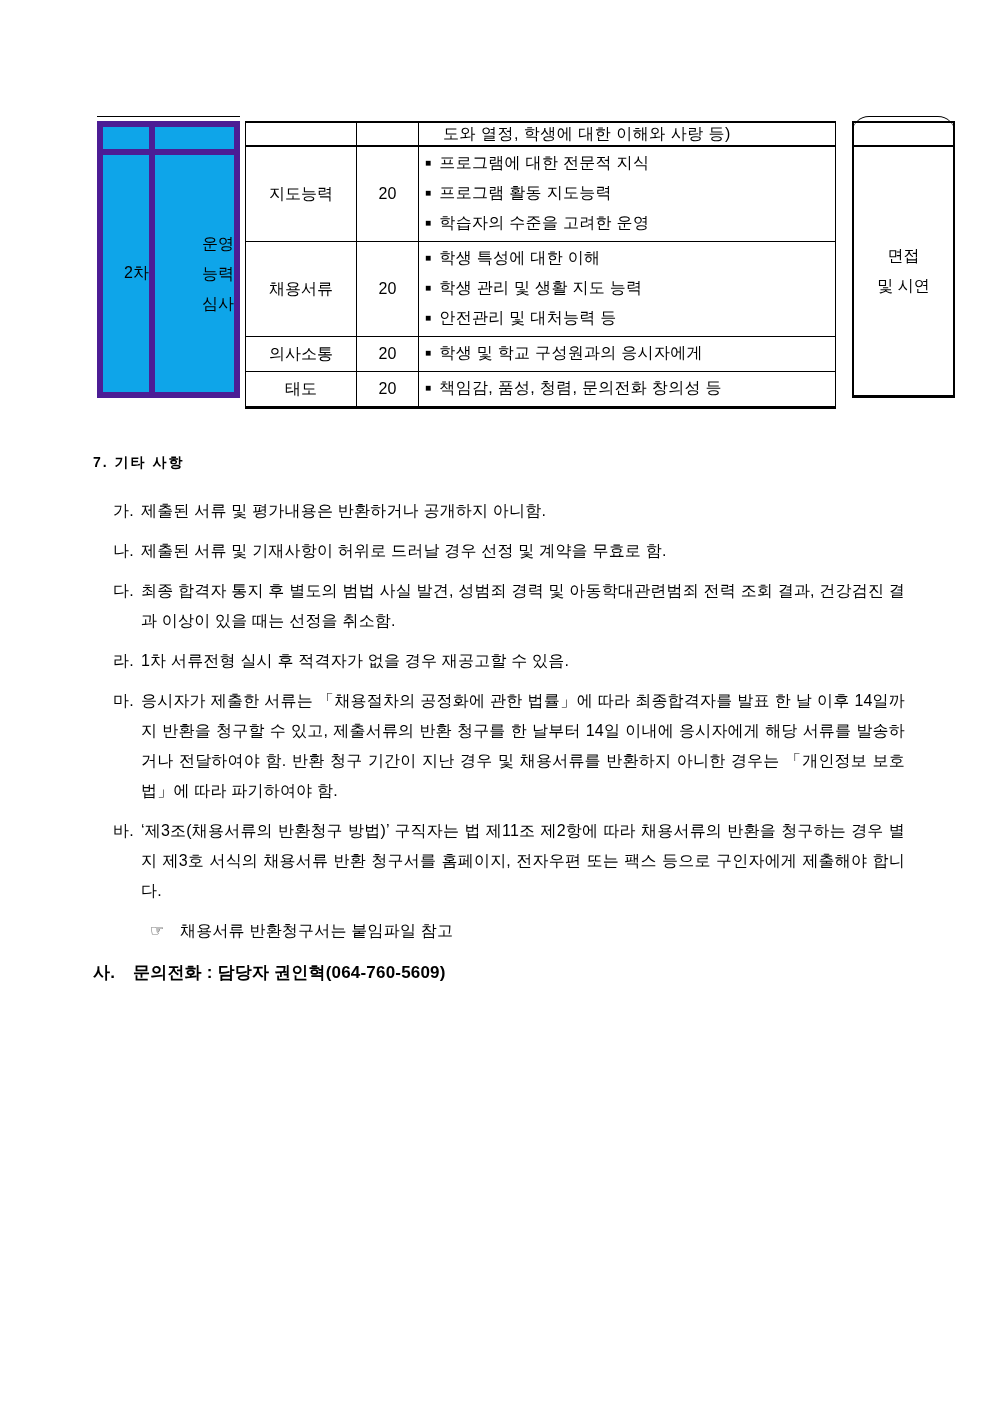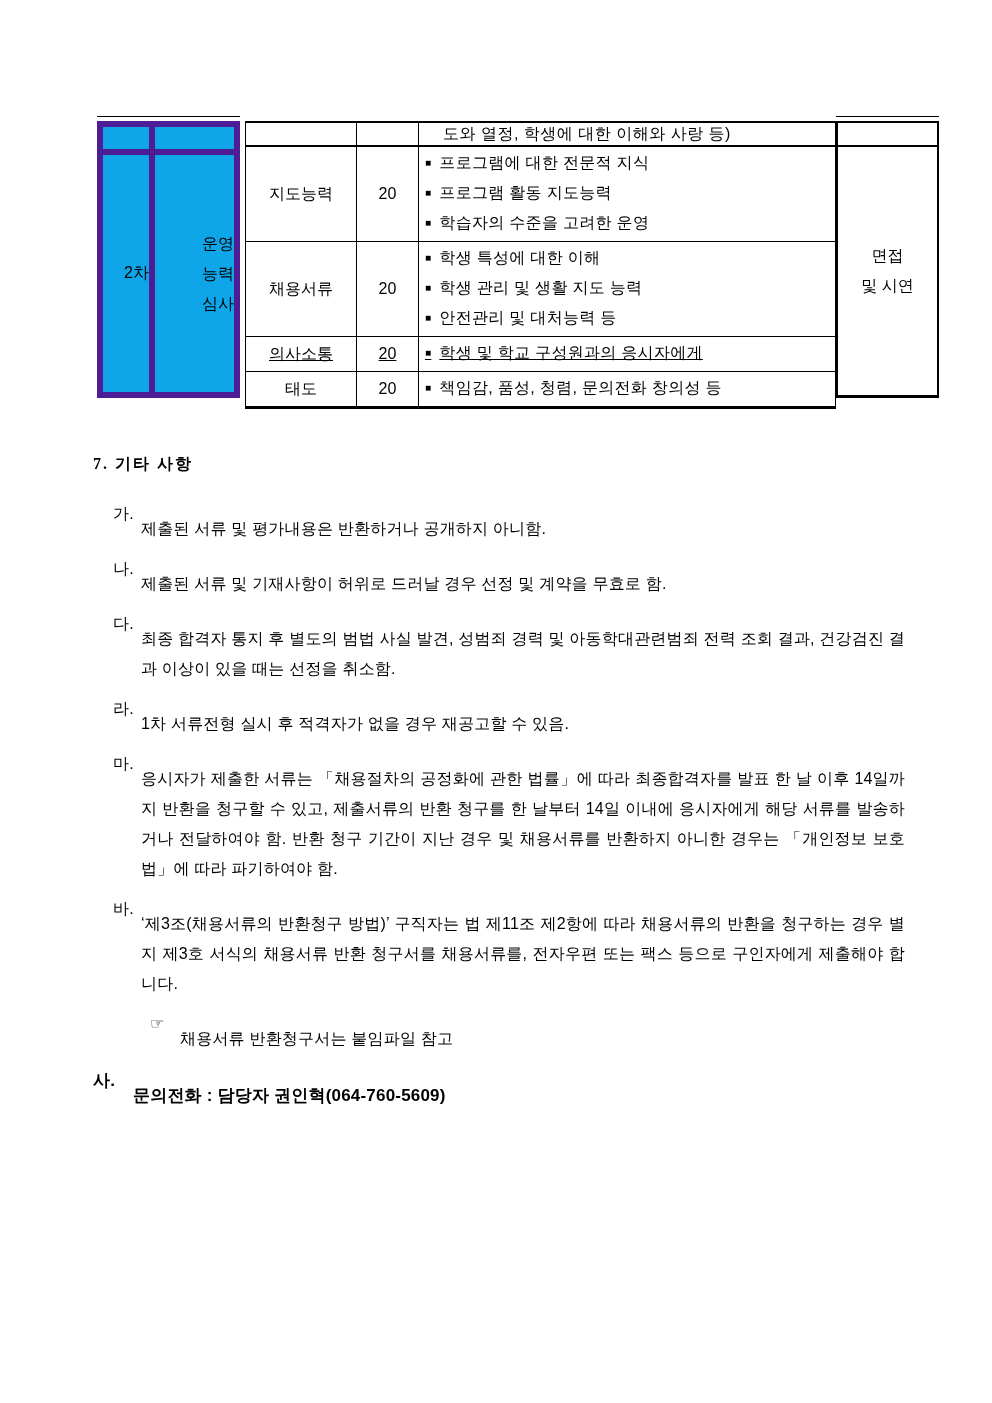--- a/index.html
+++ b/index.html
@@ -8,21 +8,21 @@
     font-family: "Liberation Sans", "DejaVu Sans", sans-serif;
     color: #000000;
     position: relative;
   }
   .page { box-sizing: border-box; width: 992px; height: 1403px; padding: 116px 87px 0 93px; }
 
   
   .tblwrap { display: flex; align-items: flex-start; margin-left: 4px; }
   .gray-wrap   { border-top: 1px solid #000; padding-top: 4px; }
   .main-wrap   { padding-top: 5px; margin-left: 5px; }
-  .method-wrap { border-top: 1px solid #000; padding-top: 4px; margin-left: 0; }
+  .method-wrap { border-top: 1px solid #000; padding-top: 4px; margin-left: 16px; border-radius: 17px; }
 
   table { border-collapse: collapse; table-layout: fixed; }
   td { padding: 0; font-size: 16px; }
 
   .t-gray {
     width: 125px; height: 277px;
     border: 1px solid #000; border-left-width: 2px; border-bottom-width: 3px;
   }
   .t-gray td { border: 6px solid #4c1d95; background: #0ea5e9; text-align: right; vertical-align: middle; }
   .t-gray .r-partial td { height: 22px; }
@@ -43,25 +43,25 @@
   .t-method {
     width: 103px; height: 277px;
     border: 2px solid #000; border-bottom-width: 3px;
   }
   .t-method td { border: 1px solid #000; text-align: center; vertical-align: middle; }
   .t-method .r-partial td { height: 22px; border-bottom-width: 2px; }
   .t-method .method-cell { white-space: pre-line; line-height: 30px; }
 
   
   .section { margin-top: 45px; }
-  .section-title { font-size: 16px; font-weight: bold; margin: 0 0 24px 0; letter-spacing: 2px; font-family: Liberation Serif, serif; }
+  .section-title { font-size: 14px; font-weight: bold; margin: 0 0 24px 0; letter-spacing: 2px; }
   .items { width: 812px; }
   .item { display: flex; margin-bottom: 10px; line-height: 30px; font-size: 16px; letter-spacing: 0.2px; }
   .item .label { flex: 0 0 28px; margin-left: 20px; }
-  .item .text { flex: 1; text-align: justify; word-break: break-all; margin-top: 15px; }
+  .item .text { flex: 1; text-align: justify; word-break: break-all; }
   .item.note { margin-left: 57px; margin-bottom: 12px; }
   .item.note .label { flex: 0 0 30px; margin-left: 0; }
   .item.note .text { text-align: left; }
   .item.bold { font-weight: bold; font-size: 17px; }
   .item.bold .label { margin-left: 0; flex: 0 0 40px; }
 </style>
 </head>
 <body>
 
 <div class="page">
@@ -104,21 +104,21 @@
             </tr>
             <tr style="height: 83px;">
               <td class="criterion">채용서류</td>
               <td class="score">20</td>
               <td class="content-cell">
                 <div class="bullet-line"><span class="bullet-icon">■</span><span>학생 특성에 대한 이해</span></div>
                 <div class="bullet-line"><span class="bullet-icon">■</span><span>학생 관리 및 생활 지도 능력</span></div>
                 <div class="bullet-line"><span class="bullet-icon">■</span><span>안전관리 및 대처능력 등</span></div>
               </td>
             </tr>
-            <tr style="height: 30px; text-decoration: underline;">
+            <tr style="height: 30px;">
               <td class="criterion">의사소통</td>
               <td class="score">20</td>
               <td class="content-cell">
                 <div class="bullet-line"><span class="bullet-icon">■</span><span>학생 및 학교 구성원과의 응시자에게</span></div>
               </td>
             </tr>
             <tr style="height: 27px;">
               <td class="criterion">태도</td>
               <td class="score">20</td>
               <td class="content-cell">
@@ -163,21 +163,21 @@
         <div class="item">
           <span class="label">라.</span>
           <span class="text">1차 서류전형 실시 후 적격자가 없을 경우 재공고할 수 있음.</span>
         </div>
         <div class="item">
           <span class="label">마.</span>
           <span class="text">응시자가 제출한 서류는 「채용절차의 공정화에 관한 법률」에 따라 최종합격자를 발표 한 날 이후 14일까지 반환을 청구할 수 있고, 제출서류의 반환 청구를 한 날부터 14일 이내에 응시자에게 해당 서류를 발송하거나 전달하여야 함. 반환 청구 기간이 지난 경우 및 채용서류를 반환하지 아니한 경우는 「개인정보 보호법」에 따라 파기하여야 함.</span>
         </div>
         <div class="item">
           <span class="label">바.</span>
-          <span class="text">‘제3조(채용서류의 반환청구 방법)’ 구직자는 법 제11조 제2항에 따라 채용서류의 반환을 청구하는 경우 별지 제3호 서식의 채용서류 반환 청구서를 채용서류를, 전자우편 또는 팩스 등으로 구인자에게 제출해야 합니다.</span>
+          <span class="text">‘제3조(채용서류의 반환청구 방법)’ 구직자는 법 제11조 제2항에 따라 채용서류의 반환을 청구하는 경우 별지 제3호 서식의 채용서류 반환 청구서를 홈페이지, 전자우편 또는 팩스 등으로 구인자에게 제출해야 합니다.</span>
         </div>
         <div class="item note">
           <span class="label">☞</span>
           <span class="text">채용서류 반환청구서는 붙임파일 참고</span>
         </div>
         <div class="item bold">
           <span class="label">사.</span>
           <span class="text">문의전화 : 담당자 권인혁(064-760-5609)</span>
         </div>
       </div>

